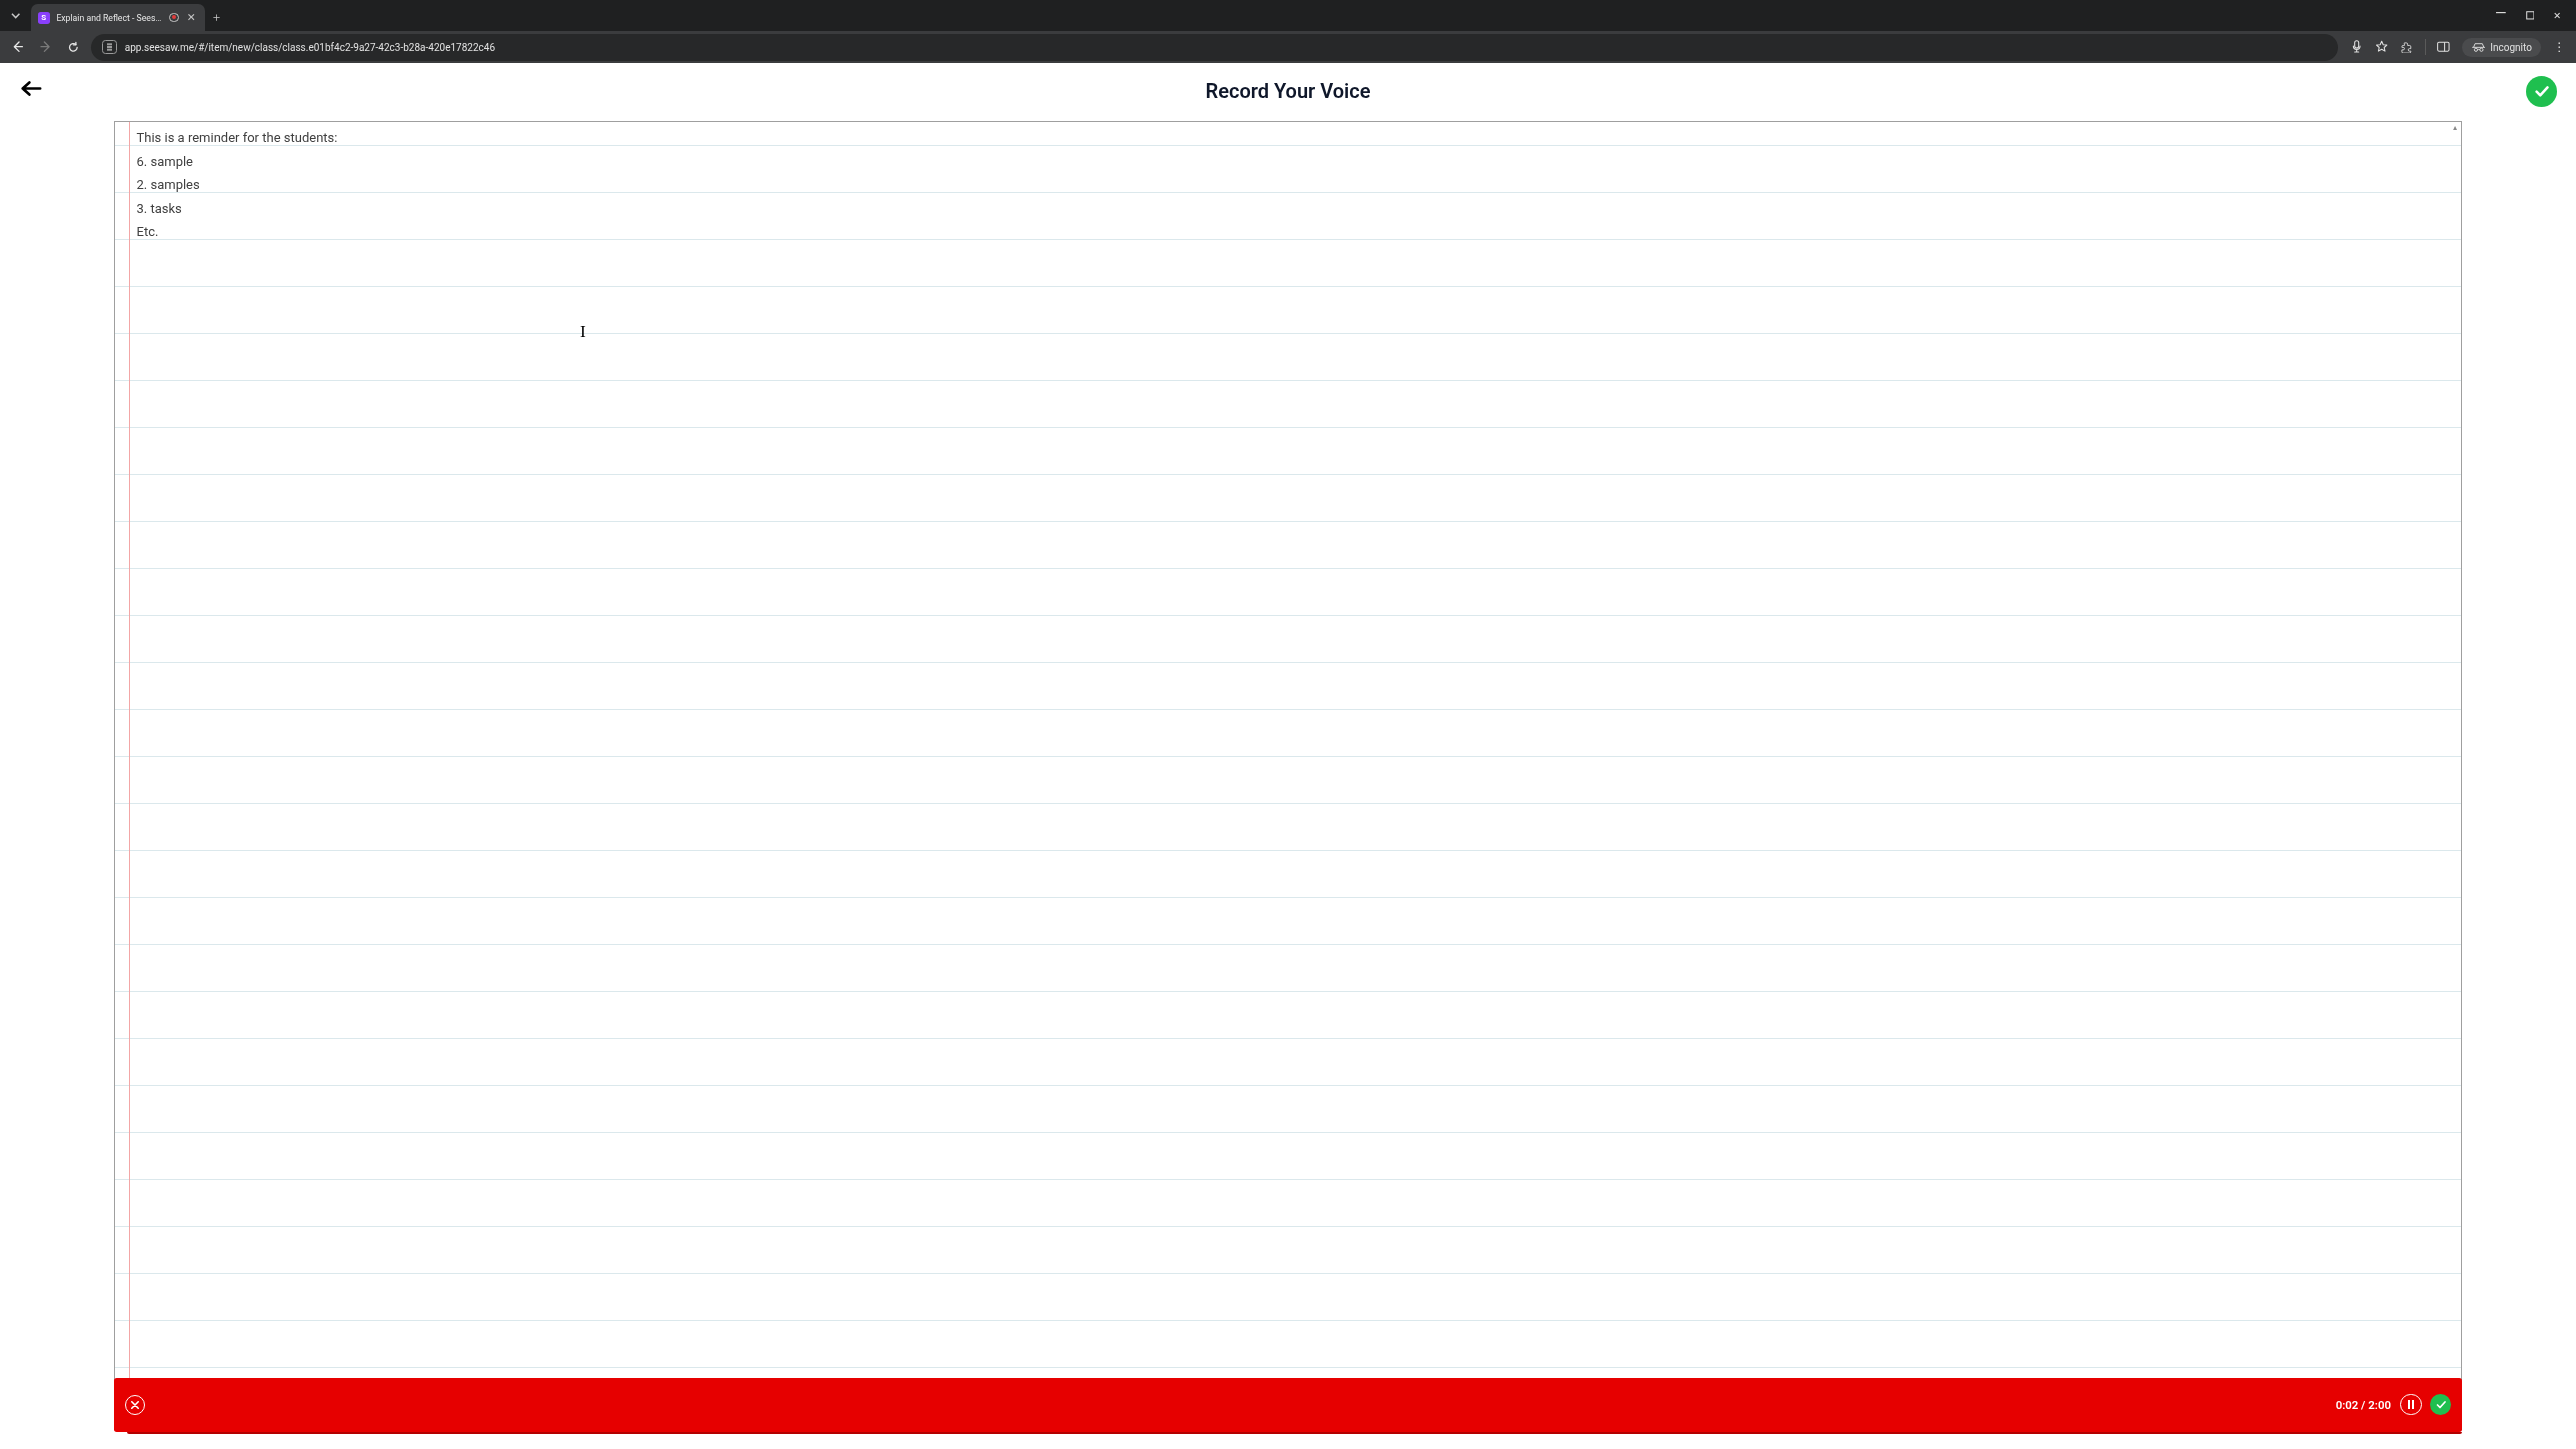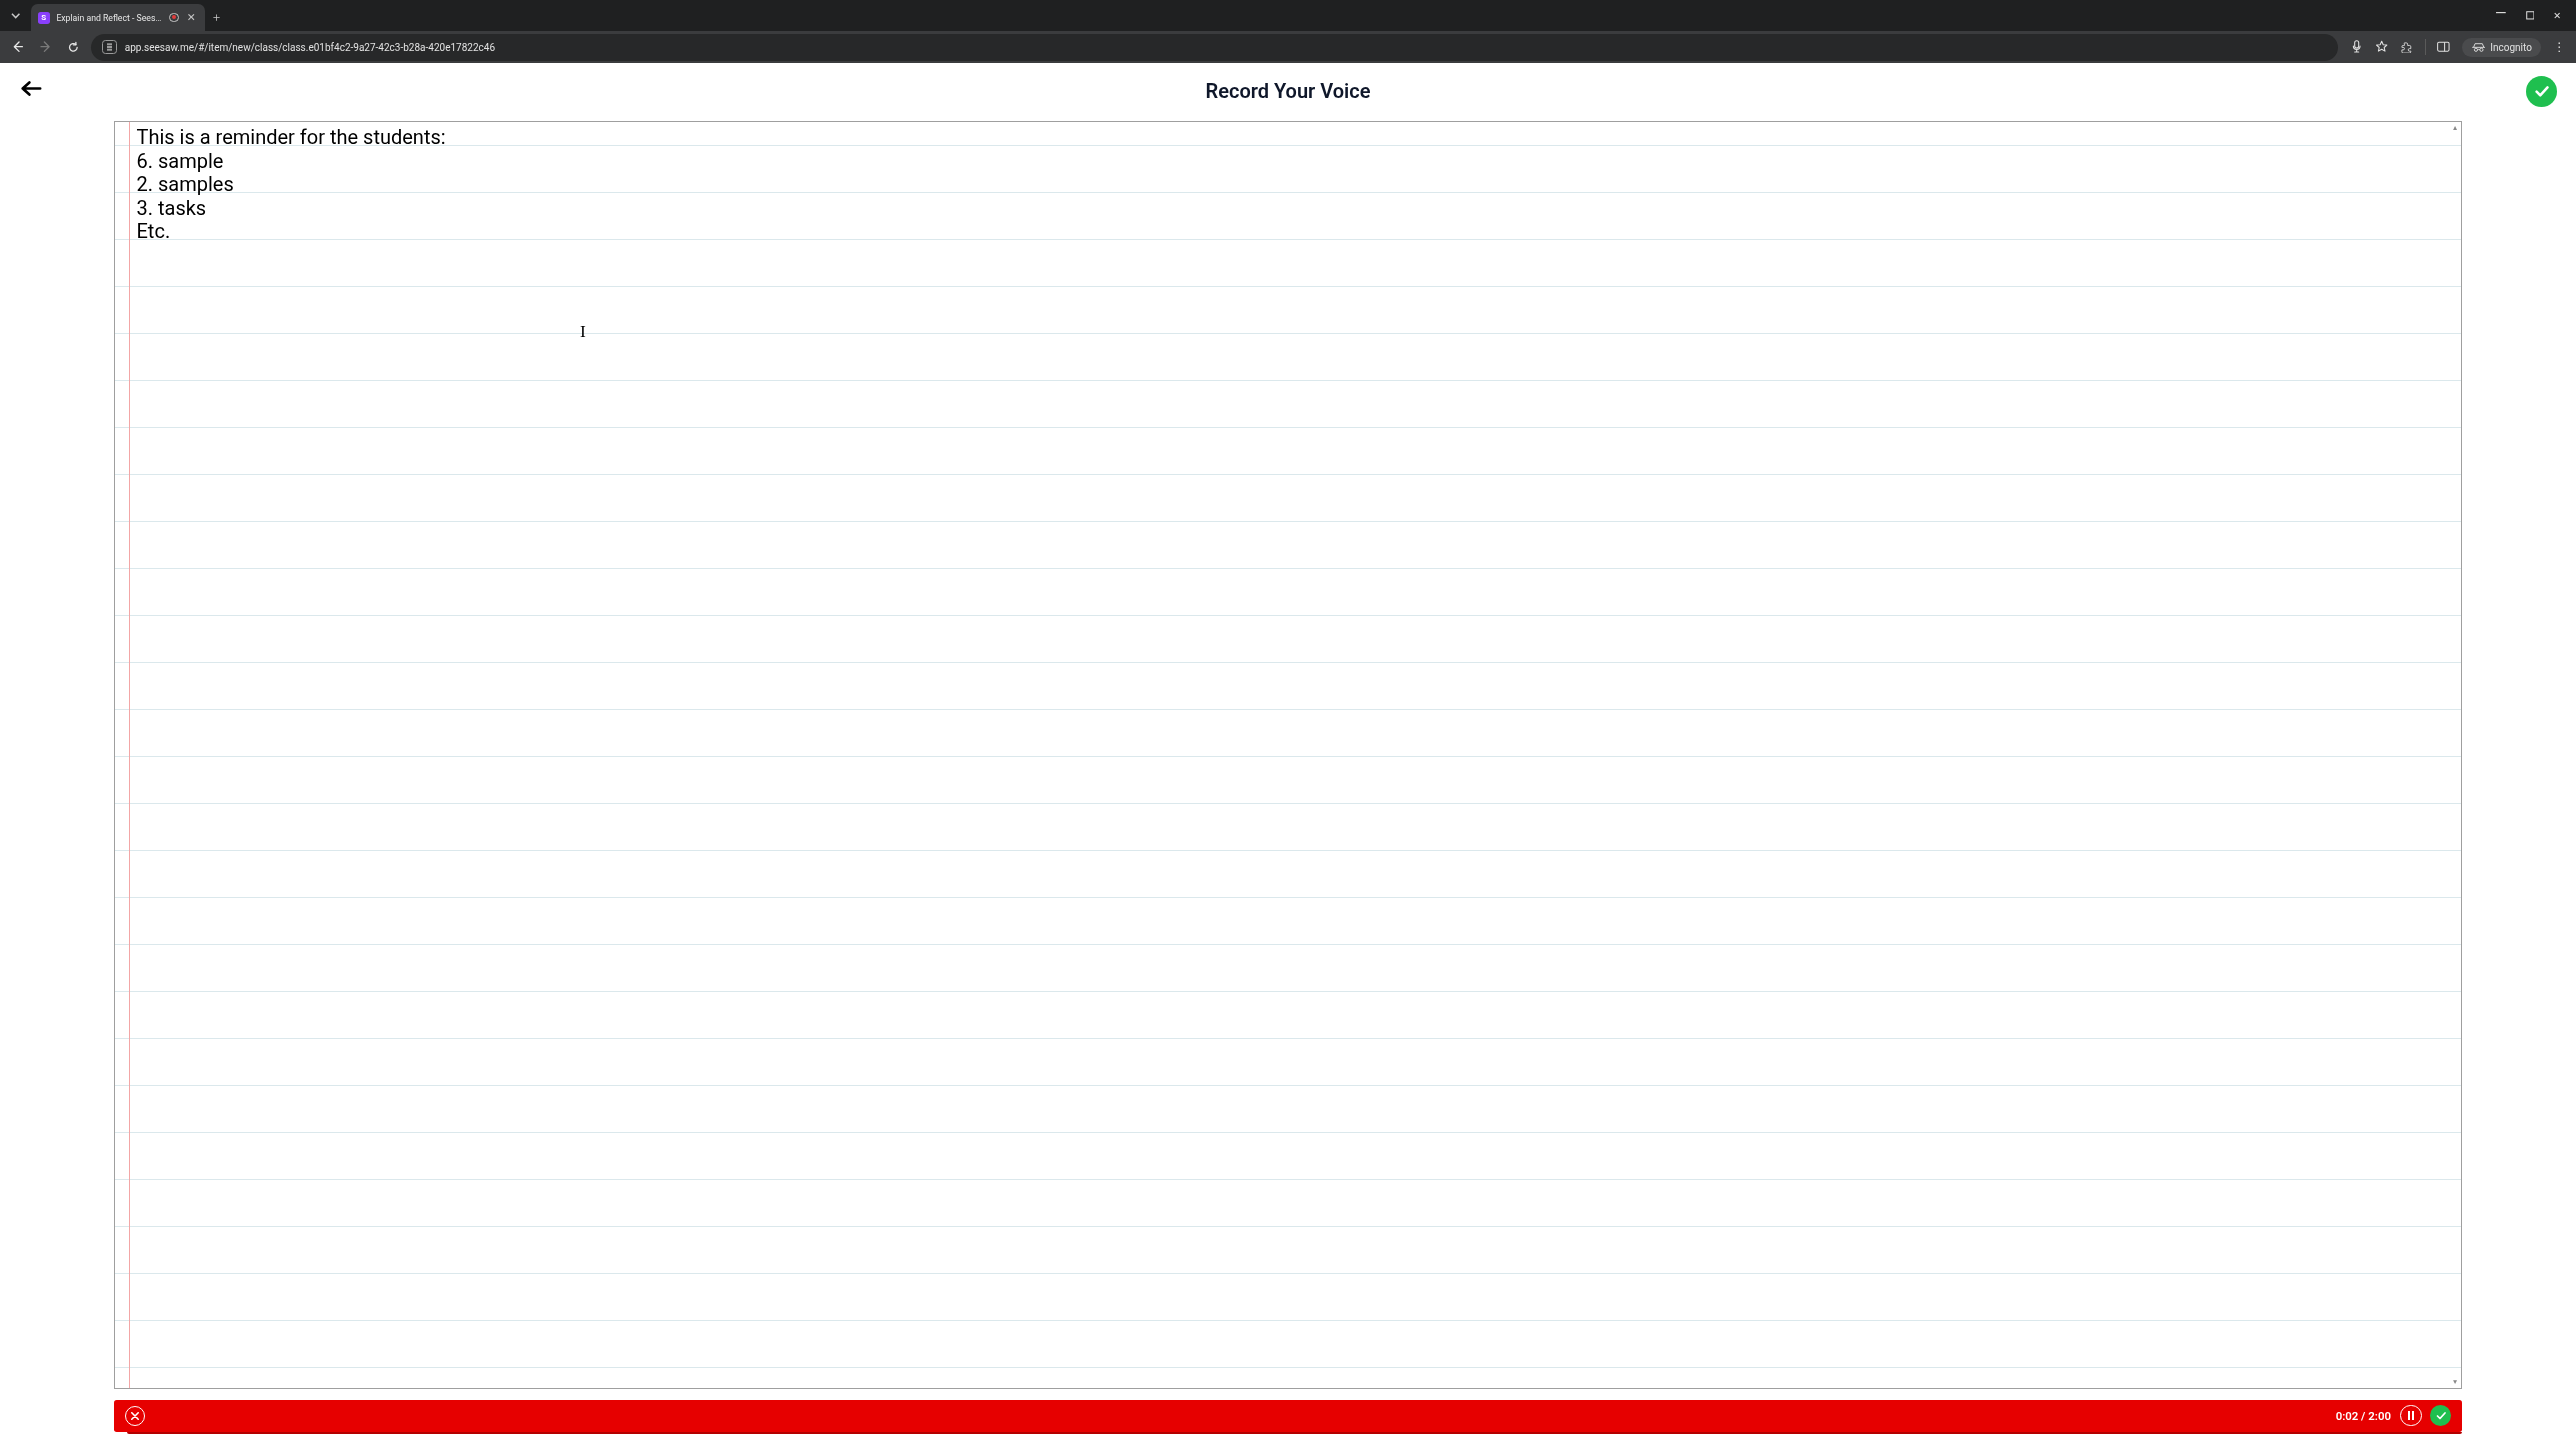--- a/index.html
+++ b/index.html
@@ -37,29 +37,29 @@
   .app { position: absolute; top: 67px; left: 0; right: 0; bottom: 0; background: #fff; }
   .app-header { position: relative; height: 47px; display: flex; align-items: center; justify-content: center; }
   .back-btn { position: absolute; left: 20px; top: 12px; cursor: pointer; }
   .page-title { font-size: 20px; font-weight: 600; color: #0f172a; font-family: "Segoe UI", Roboto, Arial, sans-serif; }
   .confirm-btn { position: absolute; right: 19px; top: 9.4px; width: 31px; height: 31px; border-radius: 50%; background: #1fbf4f; display: flex; align-items: center; justify-content: center; cursor: pointer; }
 
   .canvas-wrap { position: absolute; left: 114px; right: 114px; top: 54px; bottom: 60px; }
   .note { position: absolute; inset: 0; border: 0.7px solid #9f9f9f; background: #fff; overflow: hidden; }
   .note::after { content: ""; position: absolute; left: 14px; top: 0; bottom: 0; width: 1.3px; background: #f3a6a6; }
   .note-lines { position: absolute; inset: 0; background: repeating-linear-gradient(to bottom, transparent 0, transparent 23px, #dbe8ec 23px, #dbe8ec 23.5px); }
-  .note-text { position: absolute; left: 21.5px; right: 12px; top: 4px; font-size: 20px; line-height: 23.6px; color: #000000; font-family: "Segoe UI", Roboto, Arial, sans-serif; }
+  .note-text { position: absolute; left: 21.5px; right: 12px; top: 4px; font-size: 13px; line-height: 23.6px; color: #404040; font-family: "Segoe UI", Roboto, Arial, sans-serif; }
   .note-text div { white-space: pre; }
   .scroll-arrow { position: absolute; right: 2.7px; font-size: 6.7px; color: #888; }
   .scroll-arrow.up { top: 2px; }
   .scroll-arrow.down { bottom: 2px; }
 
   .text-cursor { position: absolute; left: 465px; top: 199px; font-size: 17.4px; color: #000; font-family: Georgia, serif; }
 
-  .rec-bar { position: absolute; left: 114px; right: 114px; bottom: 17.4px; height: 32px; background: #e60000; border-radius: 2.7px; display: flex; align-items: center; padding: 0 10.7px; }
+  .rec-bar { position: absolute; left: 114px; right: 114px; bottom: 17.4px; height: 54px; background: #e60000; border-radius: 2.7px; display: flex; align-items: center; padding: 0 10.7px; }
   .rec-bar::after { content: ""; position: absolute; left: 13.4px; right: 0; bottom: -2.7px; height: 2.7px; background: #b30000; border-radius: 0 0 2.7px 2.7px; }
   .rec-cancel { width: 20px; height: 20px; border: 1.3px solid #fff; border-radius: 50%; display: flex; align-items: center; justify-content: center; color: #fff; font-size: 10.7px; cursor: pointer; }
   .rec-spacer { flex: 1; }
   .rec-time { color: #fff; font-size: 11.4px; font-weight: 600; margin-right: 9.4px; }
   .rec-pause { width: 21.5px; height: 21.5px; border: 1.3px solid #fff; border-radius: 50%; display: flex; align-items: center; justify-content: center; color: #fff; cursor: pointer; margin-right: 8px; }
   .rec-pause span { display: inline-block; width: 2px; height: 8.7px; background: #fff; margin: 0 1px; }
   .rec-done { width: 21.5px; height: 21.5px; border-radius: 50%; background: #1fbf4f; display: flex; align-items: center; justify-content: center; cursor: pointer; }
 
   svg { display: block; }
 </style>

